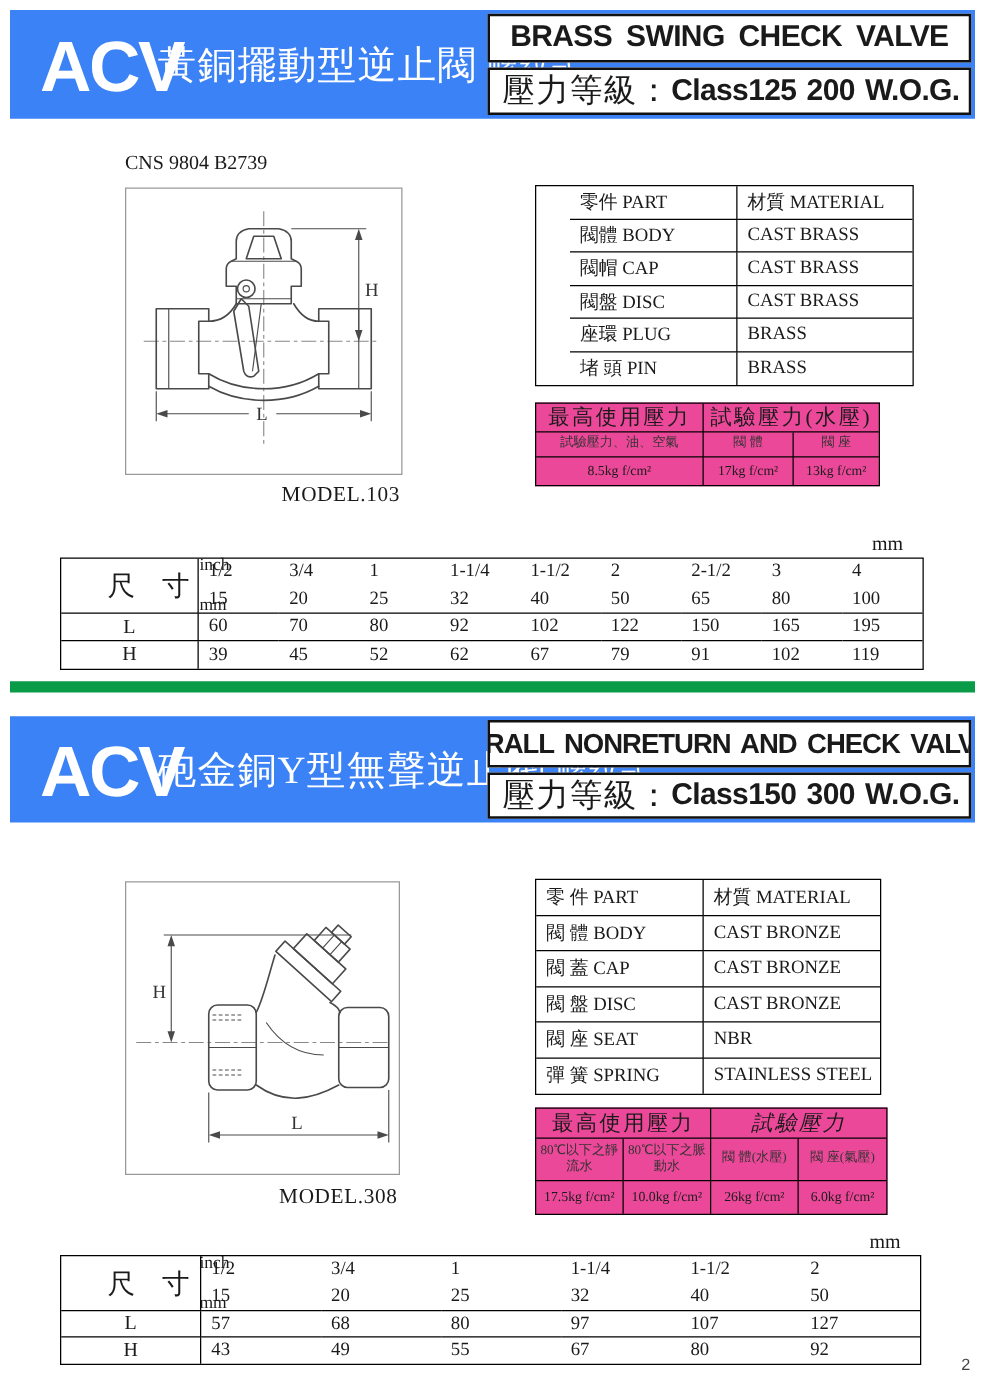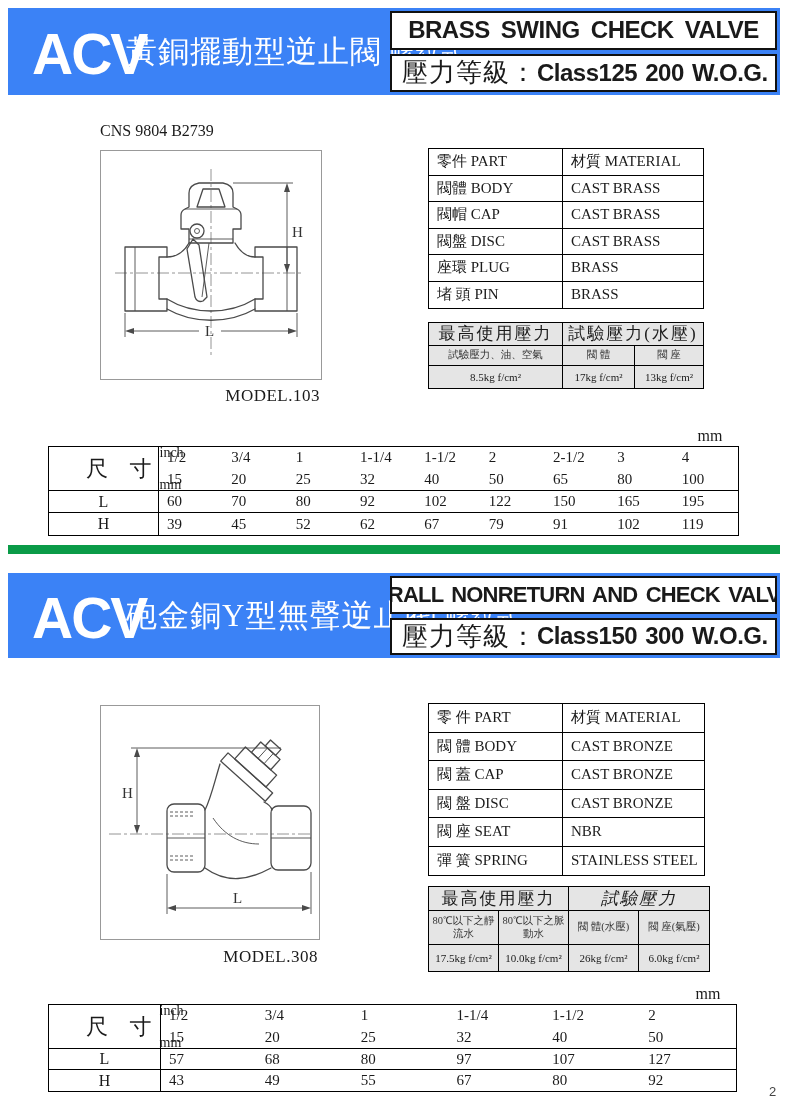--- a/index.html
+++ b/index.html
@@ -39,29 +39,29 @@
   .ln{stroke:#4a4a4a;stroke-width:1.3;fill:none;stroke-linejoin:round;stroke-linecap:round;}
   .thin{stroke:#4a4a4a;stroke-width:0.9;fill:none;}
   .dash{stroke:#4a4a4a;stroke-width:0.9;fill:none;stroke-dasharray:3 2;}
   .cline{stroke:#888;stroke-width:0.9;fill:none;stroke-dasharray:12 3 3 3;}
   .arr{fill:#4a4a4a;stroke:none;}
   .dim-text{font-family:"Liberation Serif",serif;font-size:15px;fill:#333;}
 
   
   .parts{position:absolute;border:1px solid #000;display:grid;background:#fff;font-size:15px;}
   #parts1{left:428px;top:148px;width:274px;grid-template-columns:134px 1fr;
-          grid-template-rows:repeat(6,26.5px);}
+          grid-template-rows:repeat(6,26.5px);padding-left:27px;}
   #parts2{left:428px;top:703px;width:275px;grid-template-columns:134px 1fr;
           grid-template-rows:repeat(6,28.5px);text-align:right;}
   .parts>div{display:flex;align-items:center;padding-left:8px;border-bottom:1px solid #000;white-space:nowrap;}
   .parts>div.cpart{border-right:1px solid #000;}
   .parts>div.last{border-bottom:none;}
 
   
-  .press{position:absolute;border:1px solid #000;display:grid;background:#e5e5e5;text-align:center;}
+  .press{position:absolute;border:1px solid #000;display:grid;background:#ec4899;text-align:center;}
   #press1{left:428px;top:322px;width:274px;grid-template-columns:134px 72px 68px;
           grid-template-rows:23px 20px 22px;}
   #press2{left:428px;top:886px;width:280px;grid-template-columns:70px 70px 70px 70px;
           grid-template-rows:24px 34px 26px;}
   .press>div{display:flex;align-items:center;justify-content:center;
              border-bottom:1px solid #000;border-right:1px solid #000;line-height:1.15;}
   .press .hd{font-size:17px;letter-spacing:2px;}
   .press .sub{font-size:10.5px;color:#333;}
   .press .val{font-size:11px;border-bottom:none;}
   .press .er{border-right:none;}

